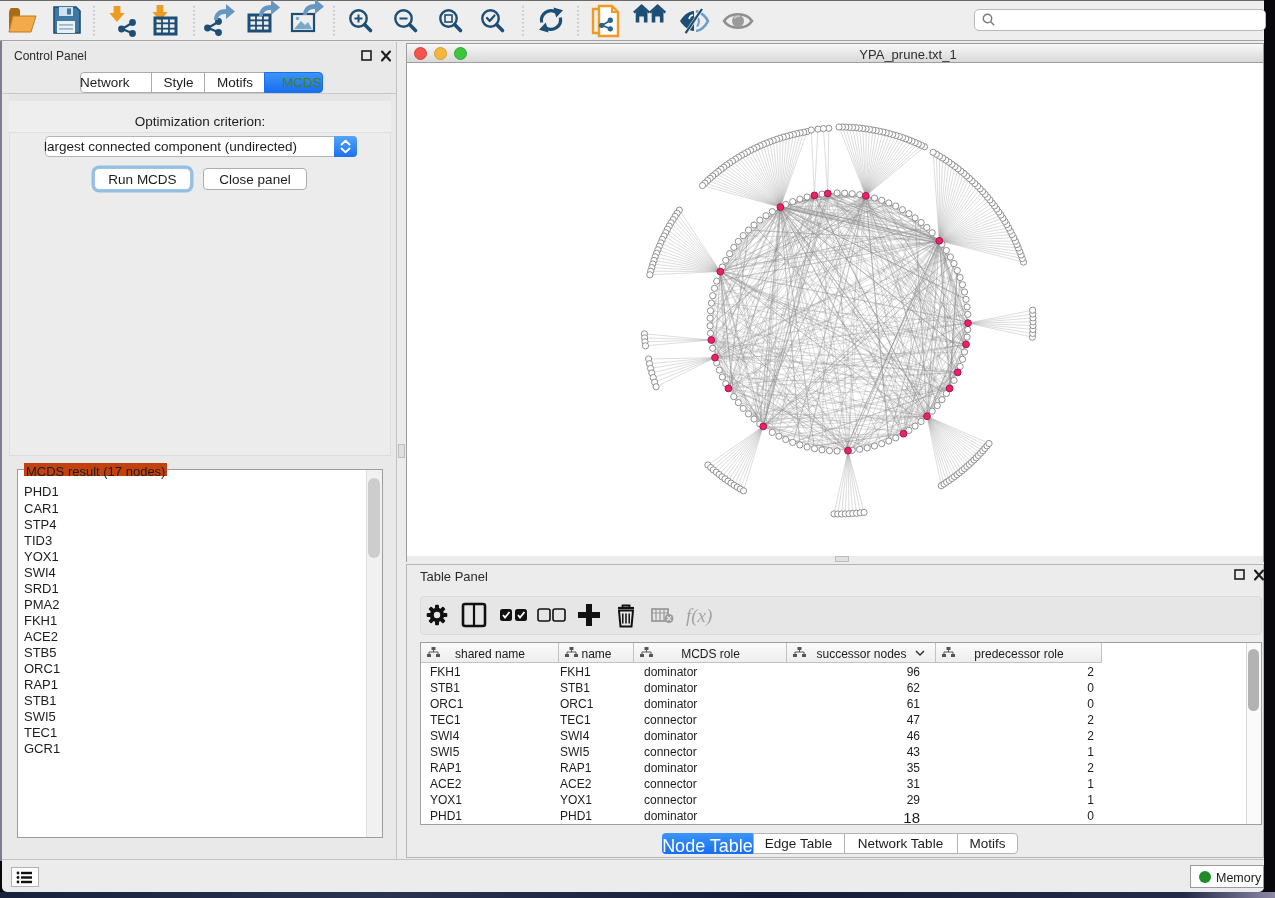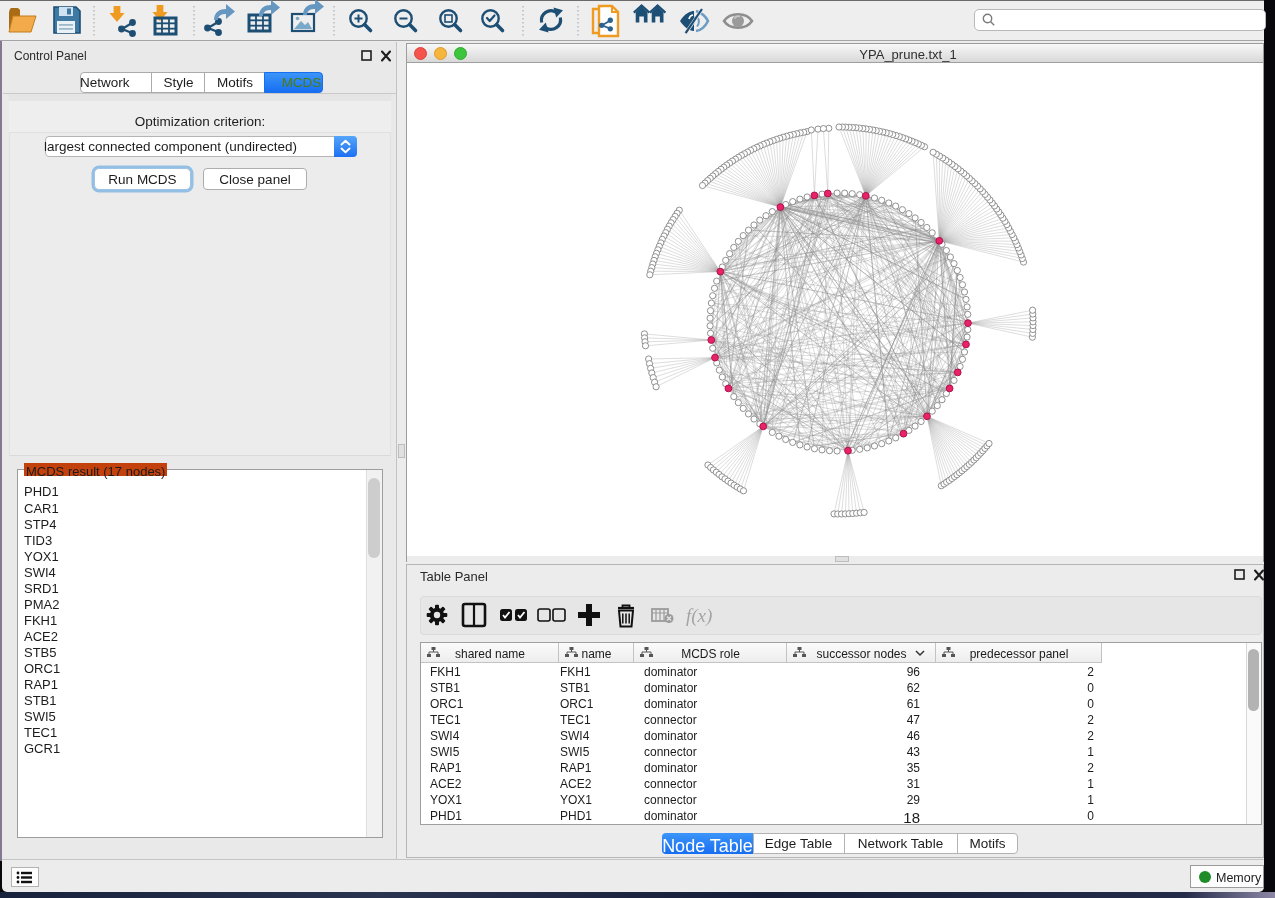--- a/index.html
+++ b/index.html
@@ -628,21 +628,21 @@
 <div class="txt" style="left:787px;top:647px;width:149px;text-align:center;font-size:12px;color:#1a1a1a;">successor nodes</div>
 <svg class="abs" style="left:793px;top:647px;" width="13" height="11" viewBox="0 0 13 11">
     <g fill="#555">
       <rect x="4.5" y="0" width="4" height="3"></rect>
       <rect x="0" y="7" width="4" height="3"></rect>
       <rect x="9" y="7" width="4" height="3"></rect>
     </g>
     <path d="M6.5 3 v2 M2 7 V5 H11 V7" stroke="#555" stroke-width="1" fill="none"></path>
   </svg>
 <div class="abs" style="left:1101px;top:643px;width:1px;height:20px;background:#c3c3c3;"></div>
-<div class="txt" style="left:936px;top:647px;width:166px;text-align:center;font-size:12px;color:#1a1a1a;">predecessor panel</div>
+<div class="txt" style="left:936px;top:647px;width:166px;text-align:center;font-size:12px;color:#1a1a1a;">predecessor role</div>
 <svg class="abs" style="left:942px;top:647px;" width="13" height="11" viewBox="0 0 13 11">
     <g fill="#555">
       <rect x="4.5" y="0" width="4" height="3"></rect>
       <rect x="0" y="7" width="4" height="3"></rect>
       <rect x="9" y="7" width="4" height="3"></rect>
     </g>
     <path d="M6.5 3 v2 M2 7 V5 H11 V7" stroke="#555" stroke-width="1" fill="none"></path>
   </svg>
 <svg class="abs" style="left:914px;top:649px;" width="12" height="8" viewBox="0 0 12 8">
     <path d="M2 2 L6 6 L10 2" fill="none" stroke="#333" stroke-width="1.5"></path>

